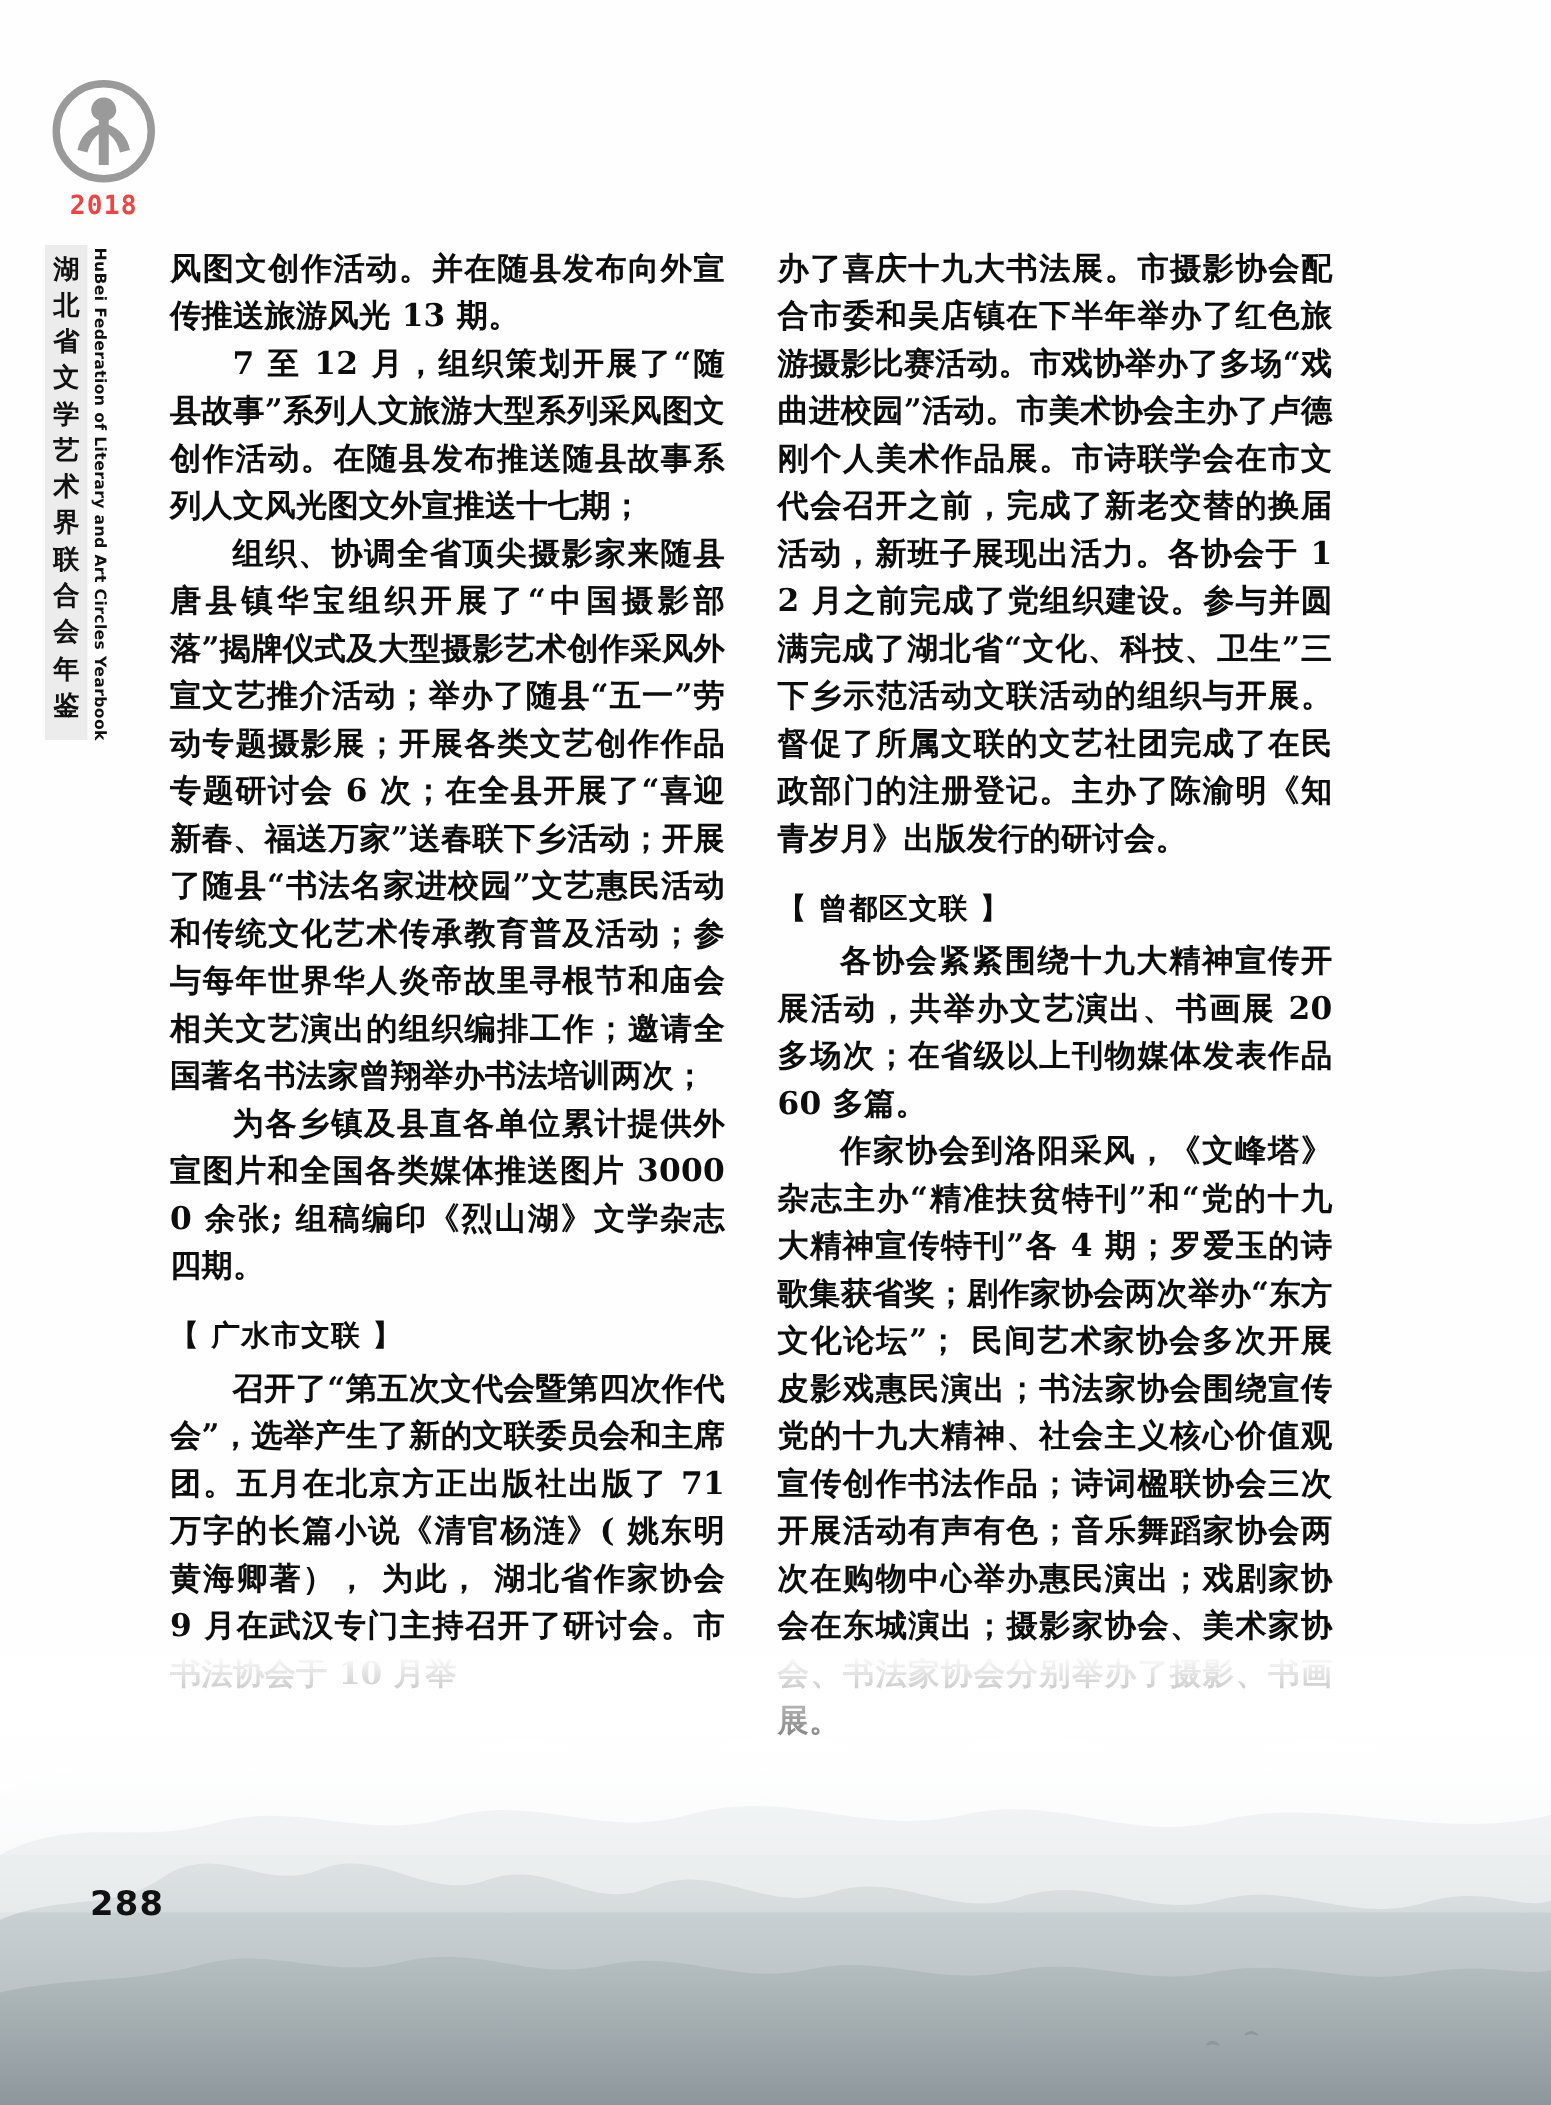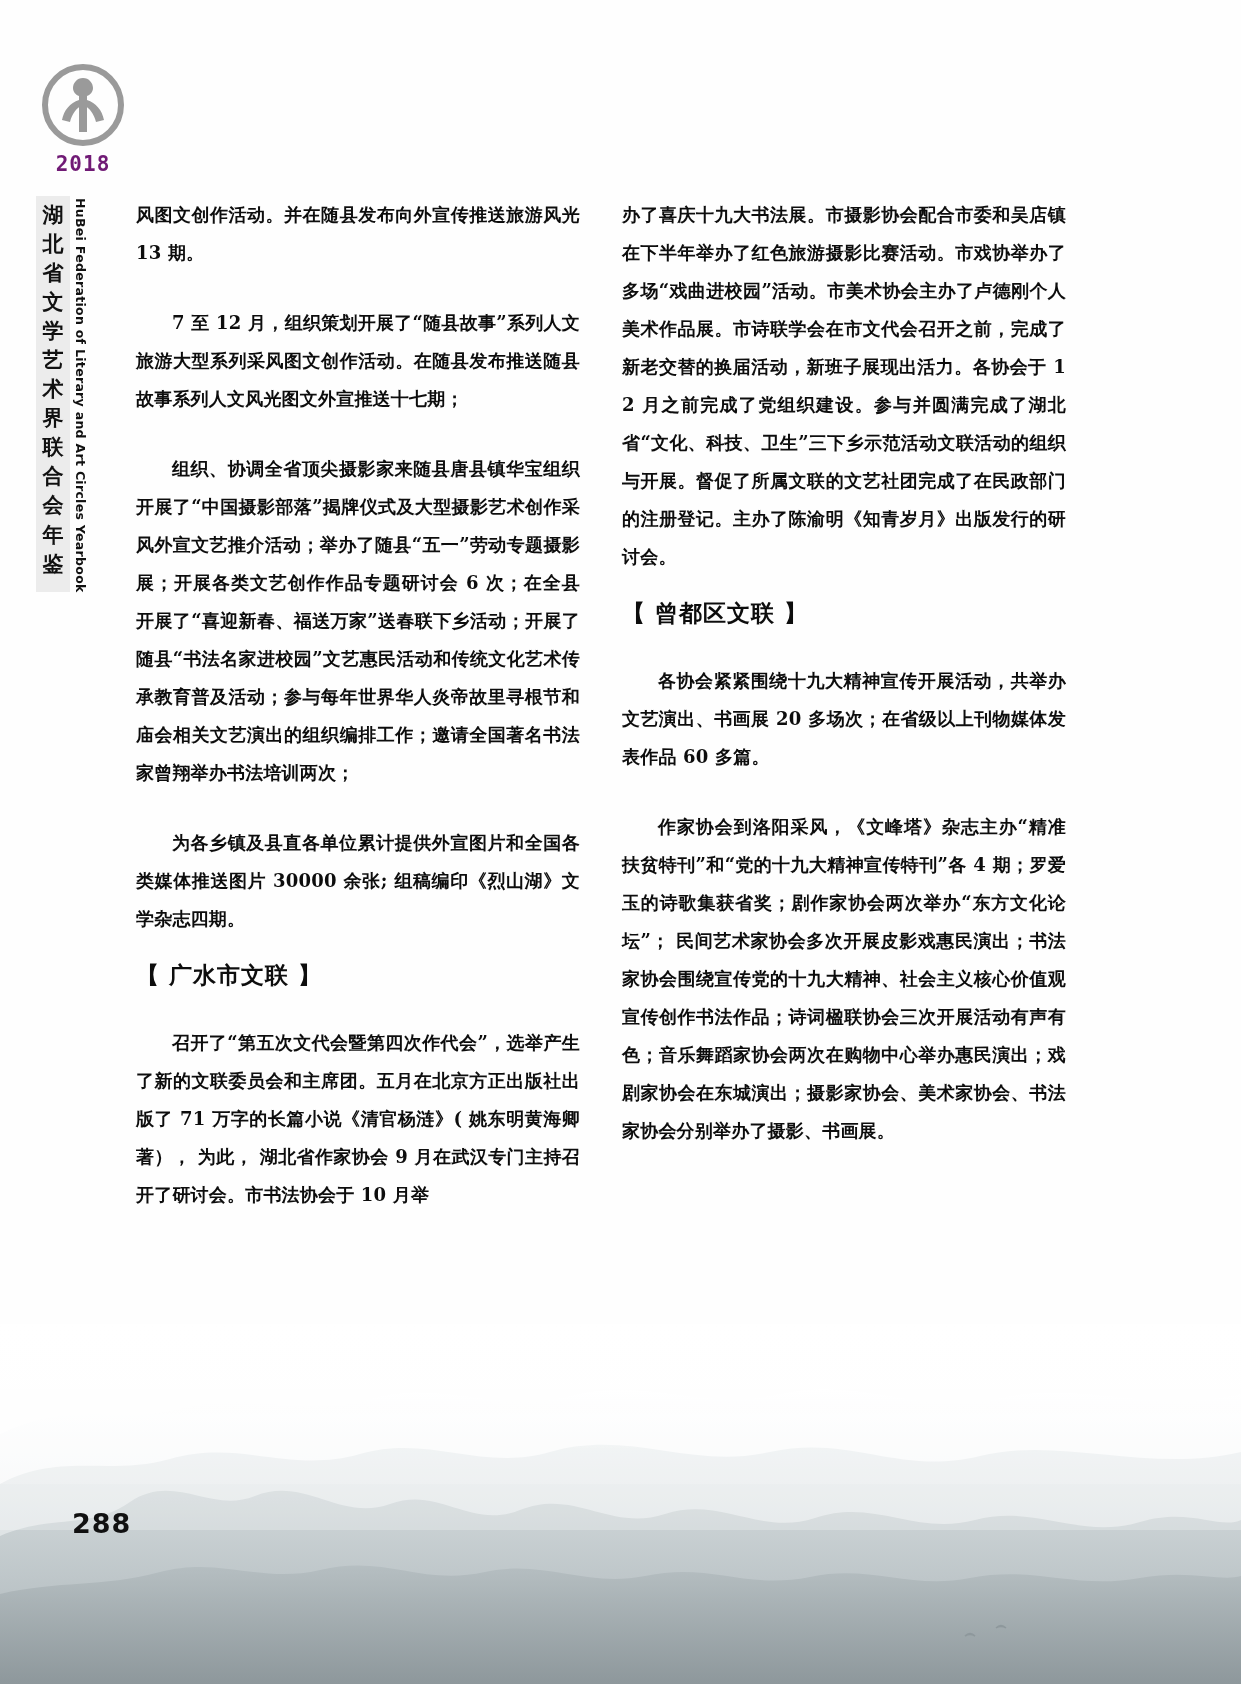--- a/index.html
+++ b/index.html
@@ -38,21 +38,21 @@
 
   #logo-year {
     margin-top: 4px;
     margin-left: 6px;
     width: 86px;
     text-align: center;
     font-family: "DejaVu Sans Mono", "Liberation Mono", monospace;
     font-weight: bold;
     font-size: 21px;
     letter-spacing: 1px;
-    color: #701a75;
+    color: #ef4444;
   }
 
   
   #vbar {
     position: absolute;
     left: 36px;
     top: 196px;
     display: flex;
     flex-direction: row;
     align-items: flex-start;
@@ -95,29 +95,29 @@
     top: 196px;
     width: 930px;
     display: flex;
     gap: 42px;
   }
   .col { width: 444px; }
 
   .para {
     font-family: "DejaVu Serif", "Liberation Serif", serif;
     font-weight: bold;
-    font-size: 18px;
+    font-size: 25px;
     line-height: 38px;
     color: #0d0d0d;
     text-align: justify;
     text-justify: inter-character;
     letter-spacing: 0.2px;
     word-break: break-all;
   }
-  .para.indent { text-indent: 2em; margin-top: 32px; }
+  .para.indent { text-indent: 2em; }
 
   .section-head {
     font-family: "DejaVu Sans", "Liberation Sans", sans-serif;
     font-weight: bold;
     font-size: 23px;
     line-height: 34px;
     color: #0d0d0d;
     letter-spacing: 1px;
     margin-top: 20px;
     margin-bottom: 6px;

